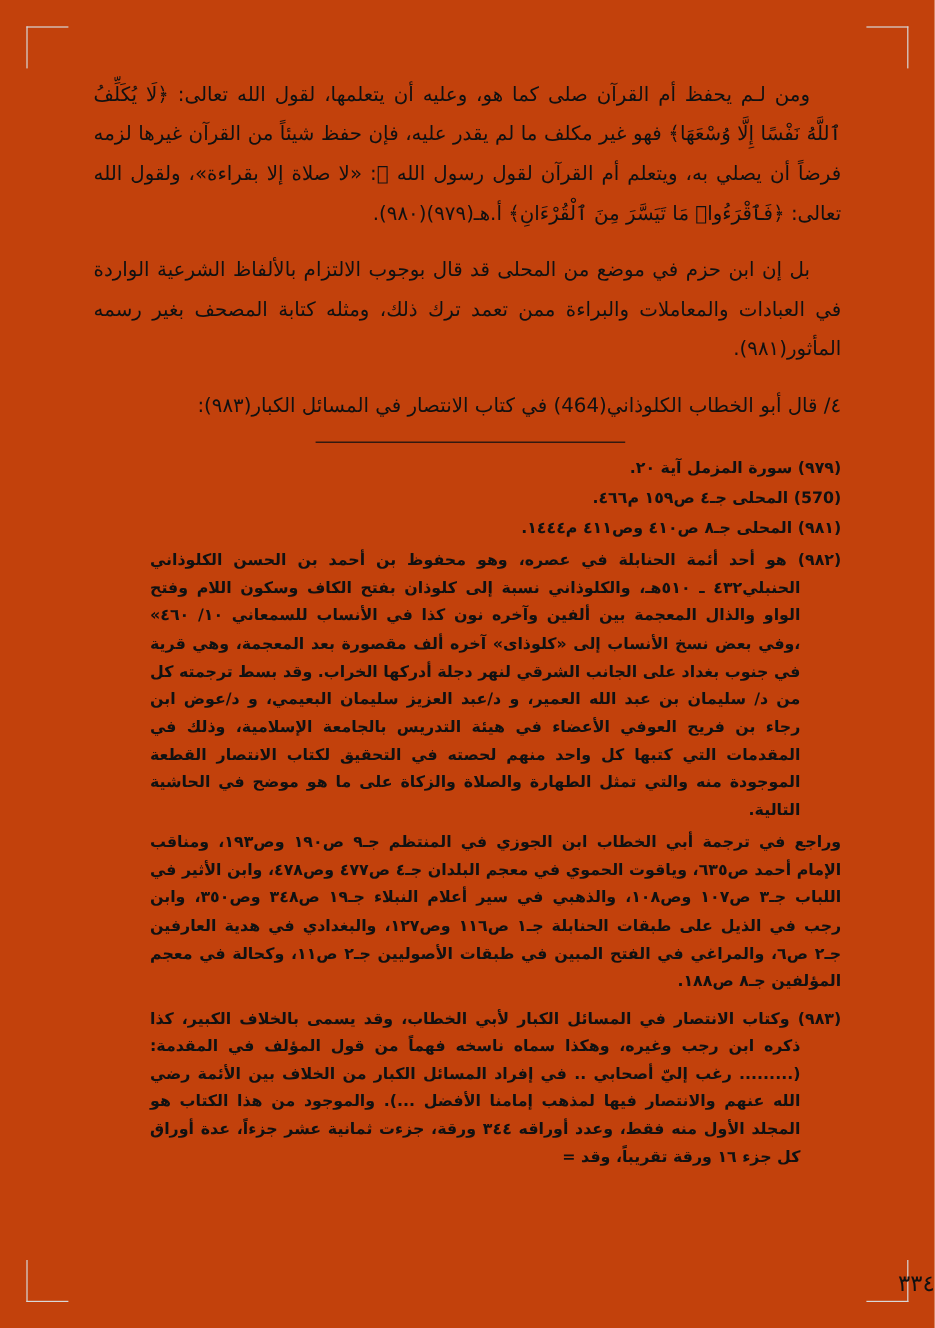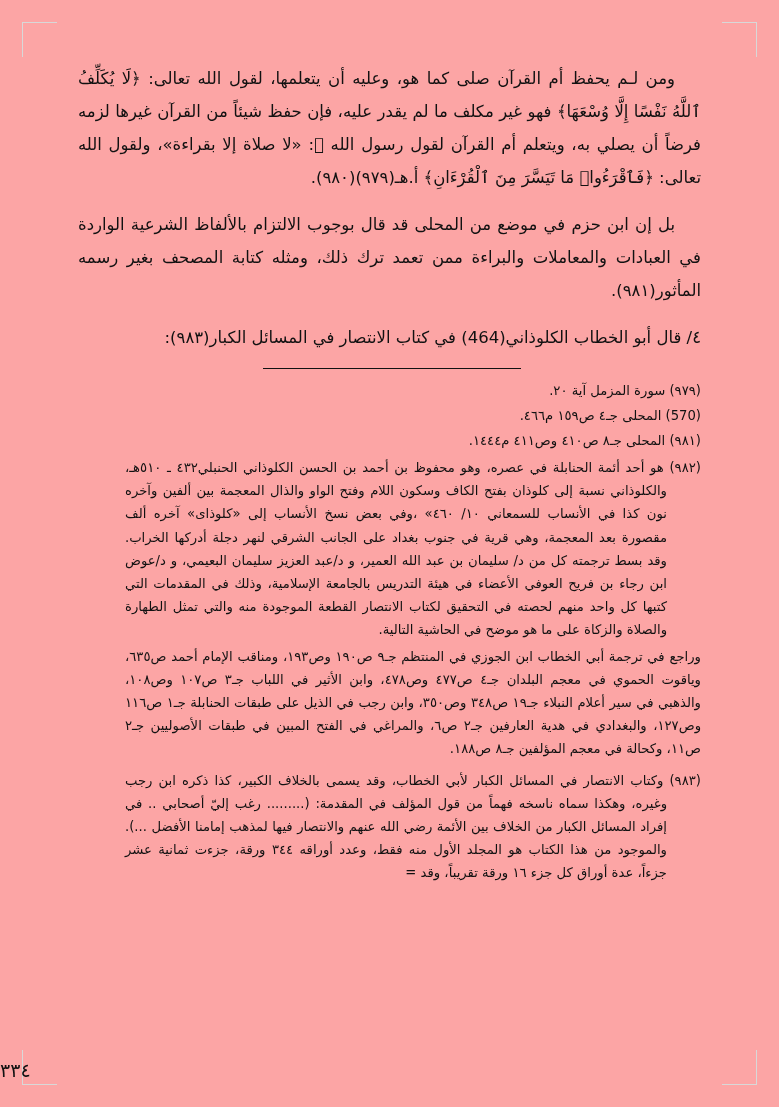--- a/index.html
+++ b/index.html
@@ -8,21 +8,21 @@
     background: #ffffff;
   }
   body {
     font-family: "DejaVu Sans", sans-serif;
   }
   .page {
     position: relative;
     width: 779px;
     height: 1107px;
     margin: 0 auto;
-    background: #fca5a5;
+    background: #c2410c;
     overflow: hidden;
   }
   .content {
     position: absolute;
     top: 62px;
     right: 78px;
     left: 78px;
     bottom: 40px;
     direction: rtl;
     text-align: justify;
@@ -46,20 +46,21 @@
   .rule {
     margin: 14px 0 10px 0;
     border: none;
     border-top: 1.4px solid #111111;
     width: 258px;
     margin-right: 180px;
   }
   .notes {
     font-size: 13.2px;
     line-height: 1.75;
+    font-weight: bold;
   }
   .note {
     margin: 0 0 4px 0;
     text-align: justify;
     text-justify: inter-word;
   }
   .note.tight {
     margin-bottom: 2px;
   }
   .note-block {
@@ -68,21 +69,21 @@
   }
   .note-hang {
     padding-right: 34px;
     text-indent: -34px;
   }
   .pagenum {
     position: absolute;
     bottom: 26px;
     left: 0;
     right: 0;
-    text-align: left;
+    text-align: right;
     font-size: 19px;
     letter-spacing: 1px;
     color: #111111;
   }
   .corner {
     position: absolute;
     width: 34px;
     height: 34px;
     border-style: solid;
     border-color: #d8d8d8;

